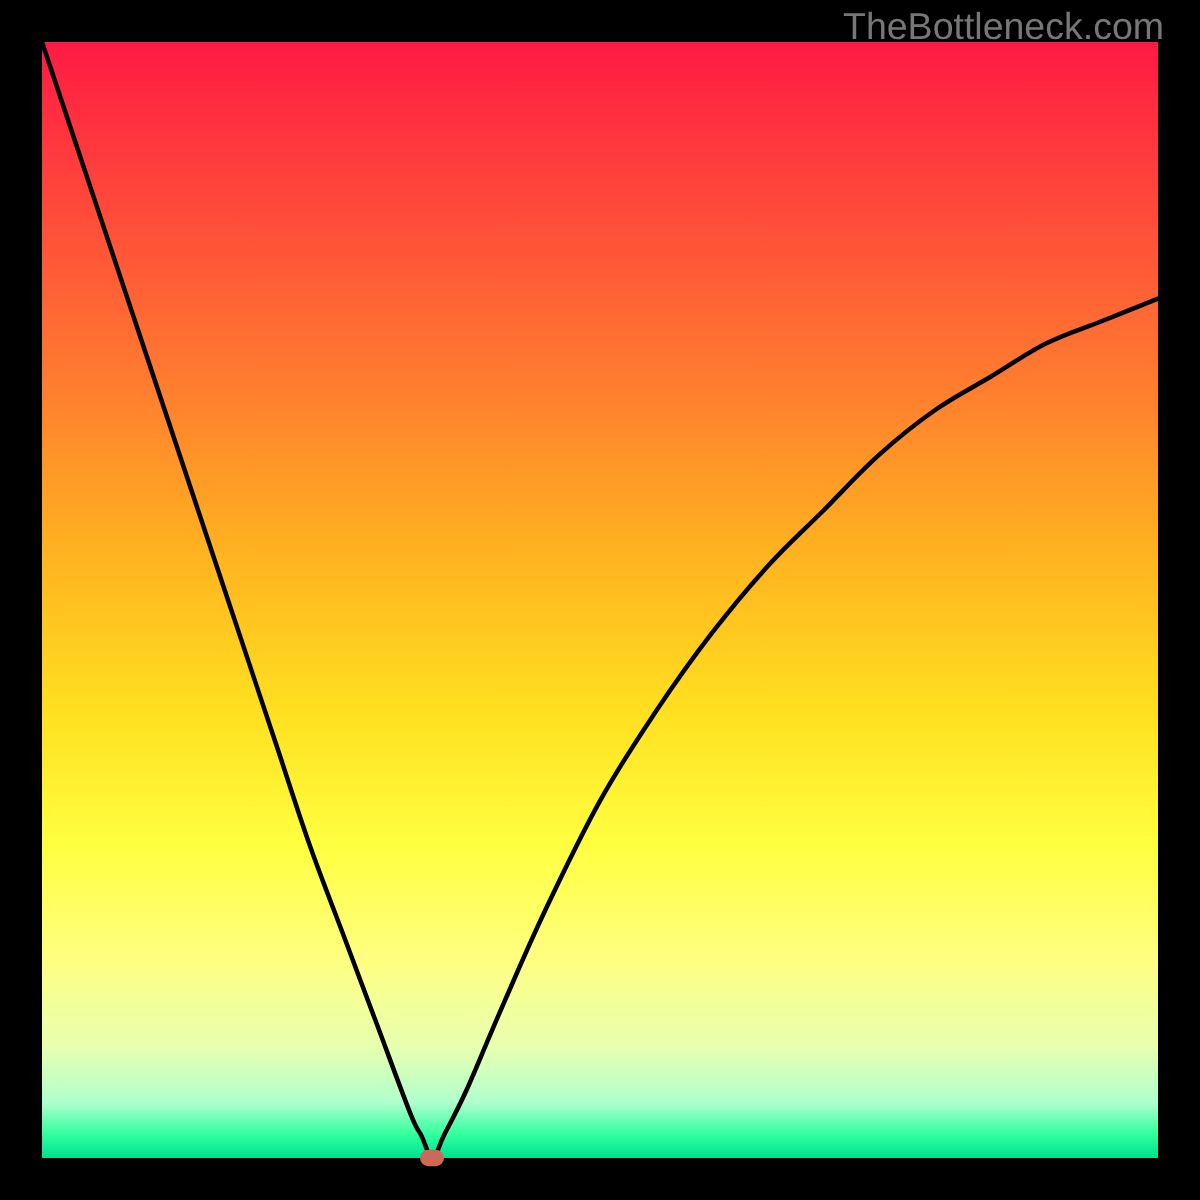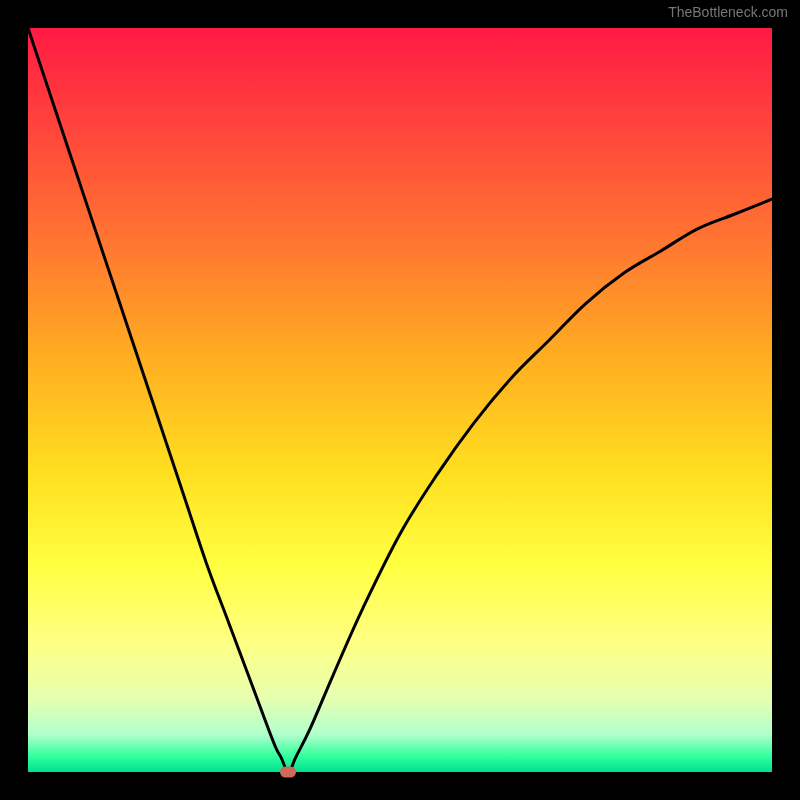--- a/index.html
+++ b/index.html
@@ -35,23 +35,23 @@
       #ffff80 82%,
       #e8ffb0 90%,
       #b0ffcc 95%,
       #2cff9c 98%,
       #00e090 100%
     );
   }
   .watermark {
     position: absolute;
     top: 4px;
-    right: 12px;
+    right: 24px;
     color: #777;
-    font-size: 14px;
+    font-size: 25px;
     user-select: none;
   }
   svg.curve {
     position: absolute;
     top: 0;
     left: 0;
     width: 744px;
     height: 744px;
     overflow: visible;
   }

